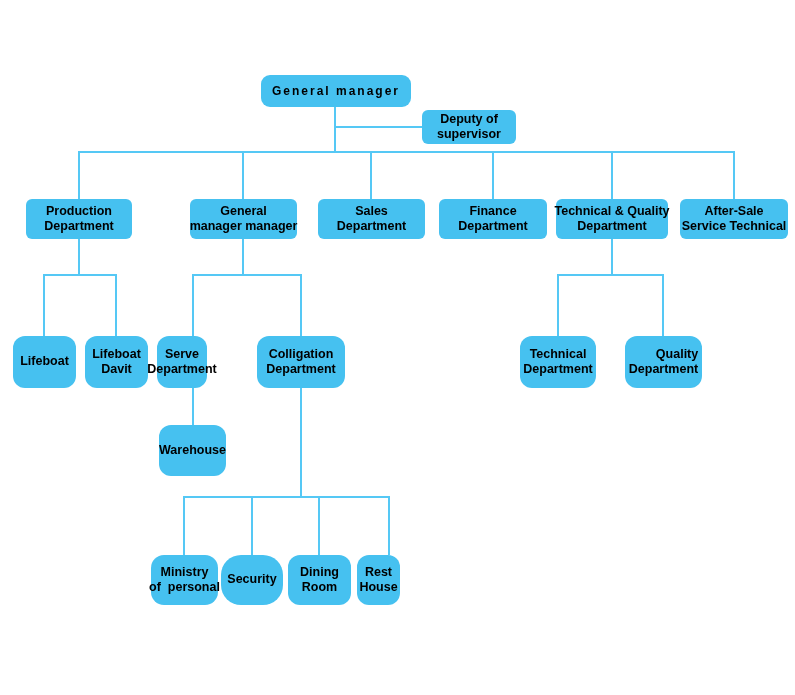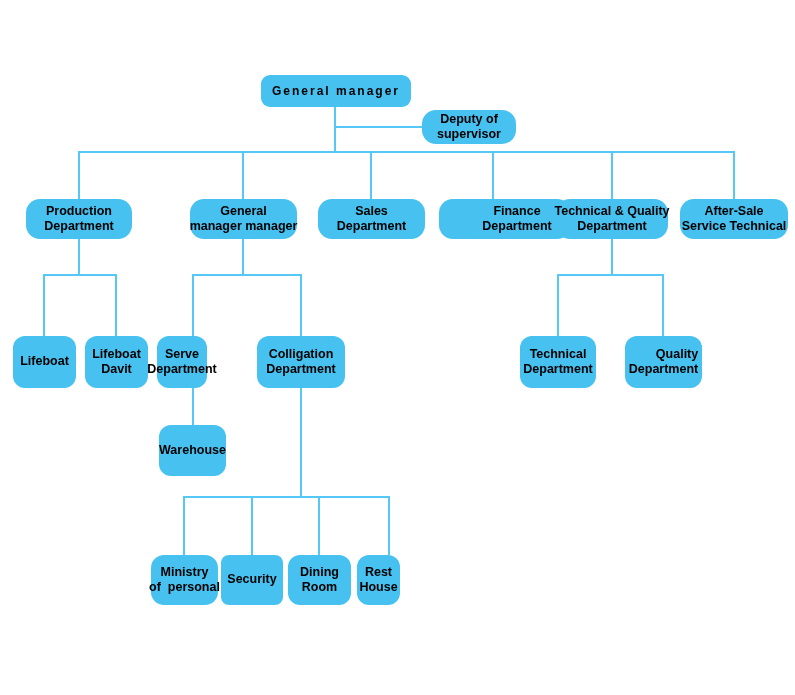--- a/index.html
+++ b/index.html
@@ -19,49 +19,49 @@
   .vline, .hline {
     position: absolute;
     background: var(--line-color, #55c8f5);
   }
   .vline { width: 2px; }
   .hline { height: 2px; }
   
   .node {
     position: absolute;
     background: var(--node-fill, #46c1f0);
-    border-radius: 14px;
+    border-radius: 6px;
     color: var(--text-color, #000000);
     font-weight: bold;
     font-size: 12.5px;
     line-height: 1.22;
     display: flex;
     align-items: center;
     justify-content: center;
     text-align: center;
     white-space: pre;
   }
   
   #n-general_manager { left:261px; top:75px;  width:150px; height:32px; font-size:12px; letter-spacing:2px; border-radius:9px; }
   #n-deputy_supervisor { left:422px; top:110px; width:94px;  height:34px; }
   #n-production   { left:26px;  top:199px; width:106px; height:40px; }
   #n-gm_office    { left:190px; top:199px; width:107px; height:40px; }
   #n-sales        { left:318px; top:199px; width:107px; height:40px; }
-  #n-finance      { left:439px; top:199px; width:108px; height:40px;padding-left:24px; }
+  #n-finance      { left:439px; top:199px; width:108px; height:40px; }
   #n-tech_quality { left:556px; top:199px; width:112px; height:40px; }
   #n-after_sale   { left:680px; top:199px; width:108px; height:40px; }
   #n-lifeboat       { left:13px;  top:336px; width:63px; height:52px; border-radius:12px; }
   #n-lifeboat_davit { left:85px;  top:336px; width:63px; height:52px; border-radius:12px; }
   #n-serve          { left:157px; top:336px; width:50px; height:52px; border-radius:12px; }
   #n-colligation    { left:257px; top:336px; width:88px; height:52px; border-radius:12px; }
   #n-technical      { left:520px; top:336px; width:76px; height:52px; border-radius:12px; }
   #n-quality        { left:625px; top:336px; width:77px; height:52px; border-radius:12px;text-align:right; }
   #n-warehouse      { left:159px; top:425px; width:67px; height:51px; border-radius:12px; }
   #n-ministry       { left:151px; top:555px; width:67px; height:50px; border-radius:13px; }
-  #n-security       { left:221px; top:555px; width:62px; height:50px; border-radius:8px; }
+  #n-security       { left:221px; top:555px; width:62px; height:50px; border-radius:20px; }
   #n-dining         { left:288px; top:555px; width:63px; height:50px; border-radius:12px; }
   #n-rest_house     { left:357px; top:555px; width:43px; height:50px; border-radius:12px; }
 </style>
 </head>
 <body>
 
 <div class="canvas">
 
   <div class="vline" style="left:334px; top:107px; height:46px;"></div>
   <div class="hline" style="left:334px; top:126px; width:88px;"></div>

